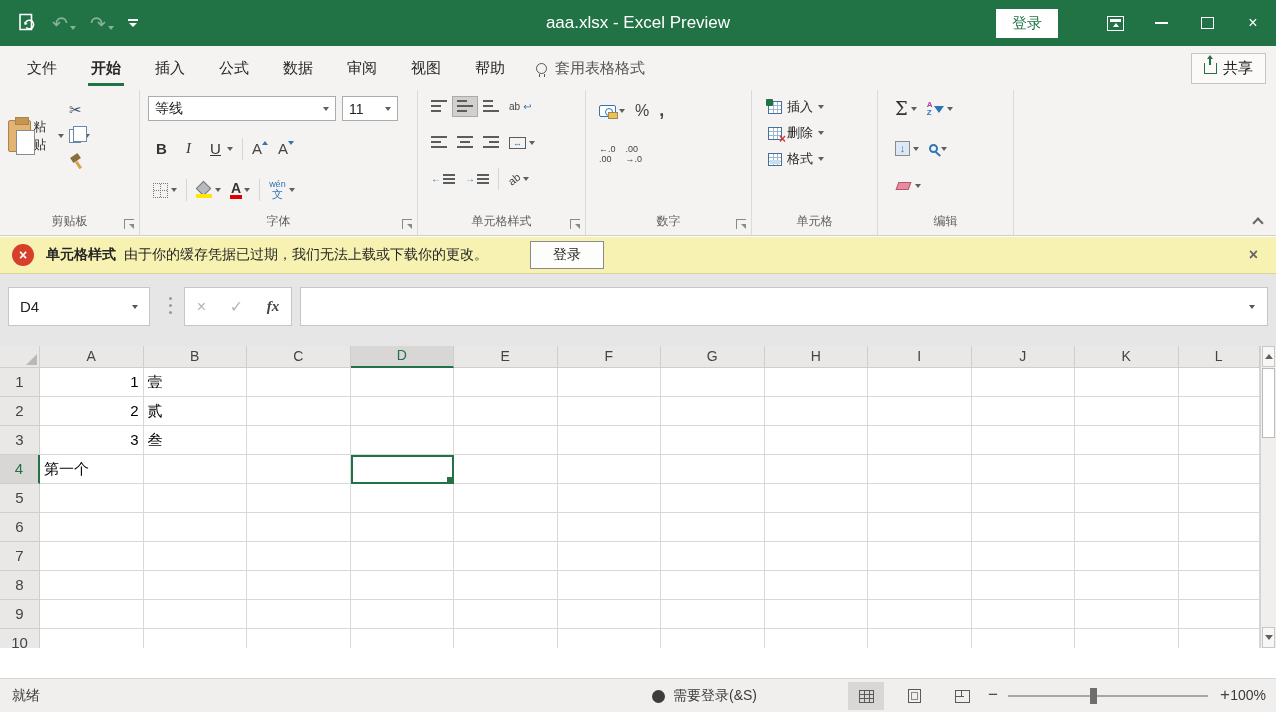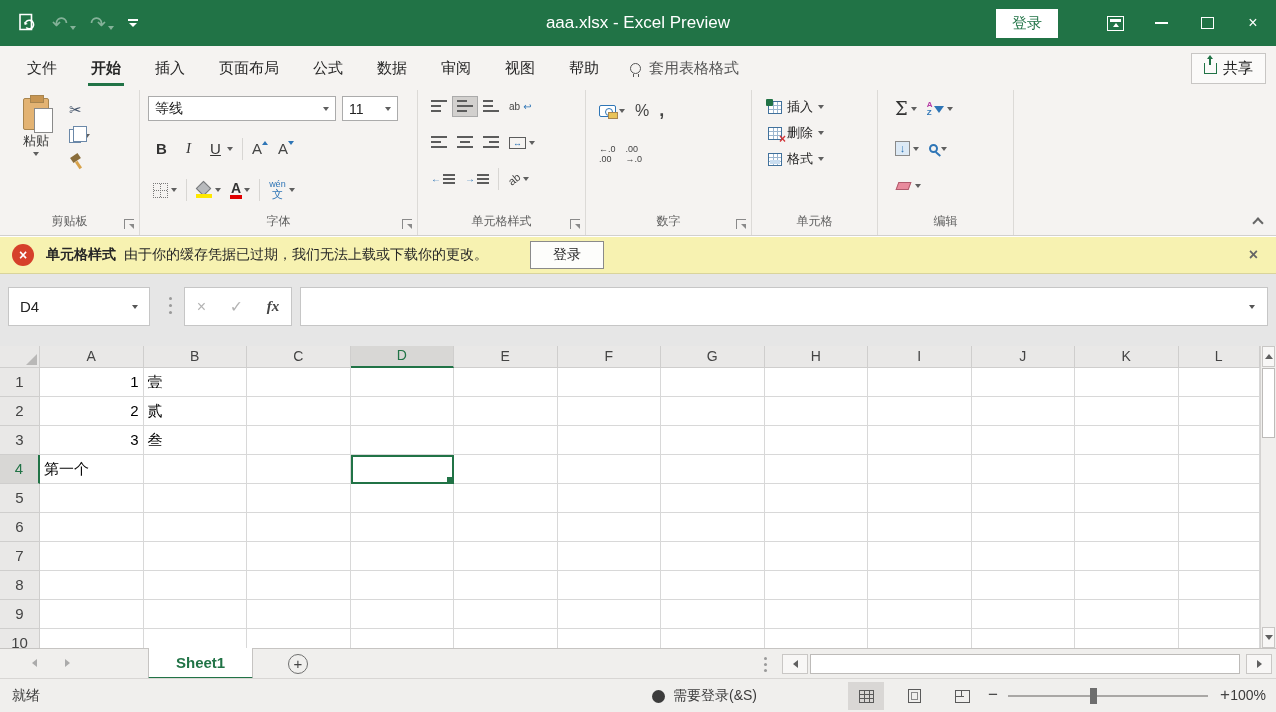--- a/index.html
+++ b/index.html
@@ -43,21 +43,21 @@
 .rgroup{position:relative;border-right:1px solid #dcdad7;padding:6px 6px 26px 8px;flex:none}
 .gfoot{position:absolute;left:0;right:0;bottom:5px;text-align:center;font-size:12px;color:#5f5f5f}
 .launch{position:absolute;right:5px;bottom:6px;width:10px;height:10px;border-left:1px solid #8a8a8a;border-top:1px solid #8a8a8a}
 .launch::after{content:'';position:absolute;right:0;bottom:0;border-left:5px solid transparent;border-top:5px solid #8a8a8a}
 .chev{display:inline-block;width:0;height:0;border-left:3.5px solid transparent;border-right:3.5px solid transparent;border-top:4px solid #5f5f5f;vertical-align:middle}
 .rbtn{display:inline-flex;align-items:center;gap:3px;padding:3px 4px;border:1px solid transparent;cursor:pointer;vertical-align:middle}
 .rbtn.sel{background:#d2d0ce;border-color:#aaa}
 .rrow{display:flex;align-items:center;margin-bottom:15px}
 .vsep{width:1px;height:22px;background:#d8d6d3;margin:0 4px}
 
-.paste-btn{display:flex;flex-direction:column;align-items:center;width:56px;cursor:pointer;gap:2px;padding-top:2px}
+.paste-btn{display:flex;flex-direction:row;align-items:center;width:56px;cursor:pointer;gap:2px;padding-top:2px}
 .clipboard-ic{width:26px;height:32px;background:#e3b373;border:1px solid #a8854f;border-radius:2px;position:relative}
 .clipboard-ic::before{content:'';position:absolute;left:6px;top:-4px;width:12px;height:6px;background:#c79552;border:1px solid #a8854f}
 .clipboard-ic::after{content:'';position:absolute;right:-5px;top:9px;width:17px;height:23px;background:#fff;border:1px solid #8a8a8a}
 .paste-lbl{font-size:13px;color:#333}
 .clip-col{display:flex;flex-direction:column;gap:4px;padding-top:2px}
 .scissors{color:#44546a;font-size:15px;line-height:1}
 .copy-ic{width:12px;height:14px;border:1px solid #6b88a8;background:#fff;position:relative}
 .copy-ic::after{content:'';position:absolute;left:3px;top:-4px;width:12px;height:14px;border:1px solid #6b88a8;background:#fff}
 .painter-ic{width:14px;height:14px;position:relative}
 .painter-ic::before{content:'';position:absolute;left:2px;top:0;width:9px;height:6px;background:#8a6d3b;transform:rotate(-35deg)}
@@ -233,21 +233,20 @@
         </span>
       <span class="tb-ctl">×</span>
     </div>
   </div>
 
   <div class="tabrow">
     <div id="tabstrip" style="display:flex;align-items:center;padding-left:10px">
         <div class="tab">文件</div>
         <div class="tab active">开始</div>
         <div class="tab">插入</div>
-        <div class="tab">页面布局</div>
         <div class="tab">公式</div>
         <div class="tab">数据</div>
         <div class="tab">审阅</div>
         <div class="tab">视图</div>
         <div class="tab">帮助</div>
       </div>
     <div class="tellme">
       <span class="bulb"></span>
       <span>套用表格格式</span>
     </div>
@@ -710,36 +709,20 @@
       <span class="vs-btn vs-up">
           <span class="tri-up"></span>
         </span>
       <span class="vs-thumb"></span>
       <span class="vs-btn vs-down">
           <span class="tri-down"></span>
         </span>
     </div>
   </div>
 
-  <div class="sheetbar">
-    <div class="snav">
-      <span class="tri-left"></span>
-      <span class="tri-right"></span>
-    </div>
-    <div class="sheettab">Sheet1</div>
-    <span class="addsheet"></span>
-    <span class="sb-dots"></span>
-    <span class="hs-btn hs-left">
-        <span class="tri-left"></span>
-      </span>
-    <span class="hs-thumb"></span>
-    <span class="hs-btn hs-right">
-        <span class="tri-right"></span>
-      </span>
-  </div>
 
   <div class="statusbar">
     <span class="sb-ready">就绪</span>
     <span class="sb-sync">
       <span class="sync-dot"></span>
       <span>需要登录(&amp;S)</span>
     </span>
     <span class="viewbtn vb-normal active">
         <span class="vw-grid"></span>
       </span>

